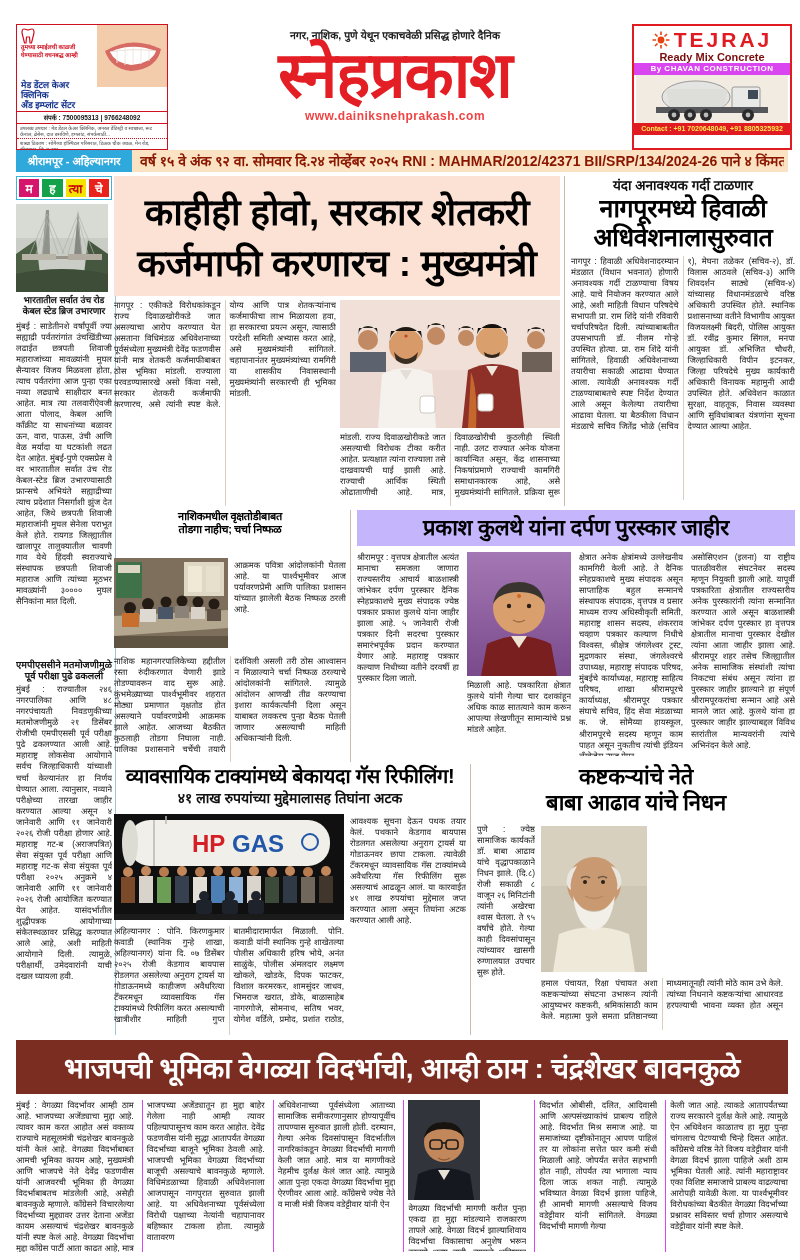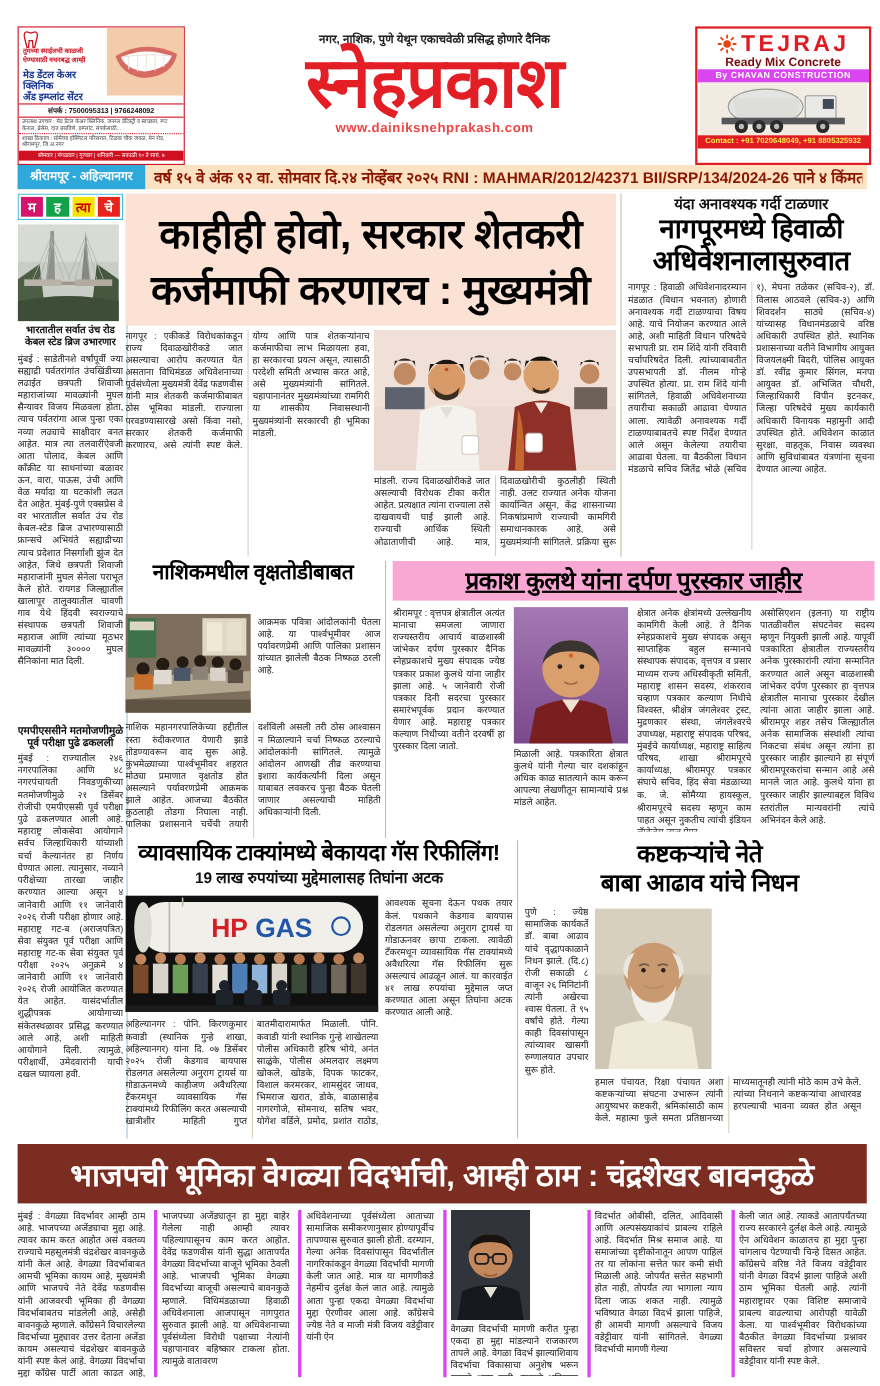--- a/index.html
+++ b/index.html
@@ -32,51 +32,51 @@
   .letters{display:flex;gap:3px;border:1px solid #36b6d8;padding:2px;margin-bottom:4px;}
   .letters span{flex:1;height:18px;font-weight:900;font-size:12px;display:flex;align-items:center;justify-content:center;}
   .cap{font-size:9px;font-weight:900;text-align:center;line-height:1.25;margin:3px 0;}
   .subhead-sm{font-size:9.5px;font-weight:900;text-align:center;line-height:1.25;margin:20px 0 2px;}
   
   .cm-hl{left:114px;top:176px;width:446px;height:120px;background:#fbe2d4;display:flex;flex-direction:column;justify-content:center;}
   .cm-hl div{font-size:37px;}
   .nag{left:564px;top:176px;width:224px;height:330px;}
   .kicker{font-size:13.5px;font-weight:900;text-align:center;}
   .nag-hl div{font-size:25px;line-height:1.15;}
-  .sec-hl2{font-size:19px;line-height:1.2;}
-  .kulthe-bar{background:#f9a8d4;font-size:22px;line-height:36px;height:36px;text-decoration:underline;}
+  .sec-hl2{font-size:11px;line-height:1.2;}
+  .kulthe-bar{background:#c4b5fd;font-size:22px;line-height:36px;height:36px;}
   .gas-hl{font-size:20px;line-height:1.2;}
   .gas-sub{font-size:14px;font-weight:700;text-align:center;}
   .adh-hl div{font-size:22px;line-height:1.2;}
   .who-box{background:#fbdfe6;padding:3px 4px;}
   .who-title{color:#c4136b;font-weight:900;font-size:10.5px;text-align:center;margin-bottom:2px;}
   
   .bot-banner{left:16px;top:1040px;width:772px;height:54px;background:#7c2d21;display:flex;align-items:center;justify-content:center;}
   .bot-banner div{color:#fff;font-size:28px;font-weight:900;letter-spacing:-.2px;}
   .bot-cols{left:16px;top:1100px;width:772px;height:152px;display:flex;gap:8px;}
-  .bot-cols .c{flex:1;overflow:hidden;border-left:3px solid #d946ef;padding-left:4px;}
+  .bot-cols .c{flex:1;overflow:hidden;border-left:1px solid #d946ef;padding-left:4px;}
   .bot-cols .c:first-child{border-left:none;padding-left:0;}
   svg{display:block;}
 </style>
 </head>
 <body>
 
 <div class="page">
 
   <div class="abs ad-dental">
     <div style="display:flex;">
       <div style="width:78px;padding:3px 2px 0 4px;">
         <span>
           <svg width="14" height="16" viewBox="0 0 14 16">
               <path d="M3 1 C1 1 .5 4 1.5 7 L3.5 15 L5 15 L5.5 9 L8.5 9 L9 15 L10.5 15 L12.5 7 C13.5 4 13 1 11 1 C9 1 8.5 2 7 2 C5.5 2 5 1 3 1Z" fill="#fff" stroke="#cf1020" stroke-width="1.2"></path>
             </svg>
         </span>
         <div style="color:#cf1020;font-weight:700;font-size:6px;line-height:1.3;">तुमच्या स्माईलची काळजी</div>
         <div style="color:#cf1020;font-weight:700;font-size:6px;line-height:1.3;">घेण्यासाठी वचनबद्ध आम्ही</div>
-        <div class="nm" style="margin-top:3px;text-align:left;">मेड डेंटल केअर क्लिनिक</div>
+        <div class="nm" style="margin-top:20px;text-align:left;">मेड डेंटल केअर क्लिनिक</div>
         <div class="nm" style="text-align:left;">अँड इम्प्लांट सेंटर</div>
       </div>
       <span>
         <svg width="70" height="62" viewBox="0 0 70 62">
           <rect width="70" height="62" fill="#f3cdab"></rect>
           <path d="M8 26 Q35 10 64 24 Q60 44 34 46 Q14 44 8 26Z" fill="#d86a64"></path>
           <path d="M13 27 Q35 17 59 26 Q55 38 34 40 Q18 38 13 27Z" fill="#ffffff"></path>
           <path d="M13 27 Q35 23 59 26" stroke="#e8e0d8" stroke-width="1" fill="none"></path>
           <path d="M20 24 V38 M28 22 V40 M36 22 V40 M44 22 V39 M52 24 V36" stroke="#eee6dd" stroke-width="1"></path>
         </svg>
@@ -218,20 +218,21 @@
     <div class="hl nag-hl">
       <div>नागपूरमध्ये हिवाळी</div>
       <div>अधिवेशनालासुरुवात</div>
     </div>
     <div class="body-text cols2" style="height:244px;margin-top:4px;">नागपूर : हिवाळी अधिवेशनादरम्यान मंडळात (विधान भवनात) होणारी अनावश्यक गर्दी टाळण्याचा विषय आहे. याचे नियोजन करण्यात आले आहे, अशी माहिती विधान परिषदेचे सभापती प्रा. राम शिंदे यांनी रविवारी चर्चापरिषदेत दिली. त्यांच्याबाबतीत उपसभापती डॉ. नीलम गोऱ्हे उपस्थित होत्या. प्रा. राम शिंदे यांनी सांगितले, हिवाळी अधिवेशनाच्या तयारीचा सकाळी आढावा घेण्यात आला. त्यावेळी अनावश्यक गर्दी टाळण्याबाबतचे स्पष्ट निर्देश देण्यात आले असून केलेल्या तयारीचा आढावा घेतला. या बैठकीला विधान मंडळाचे सचिव जितेंद्र भोळे (सचिव १), मेघना तळेकर (सचिव-२), डॉ. विलास आठवले (सचिव-३) आणि शिवदर्शन साठ्ये (सचिव-४) यांच्यासह विधानमंडळाचे वरिष्ठ अधिकारी उपस्थित होते. स्थानिक प्रशासनाच्या वतीने विभागीय आयुक्त विजयलक्ष्मी बिदरी, पोलिस आयुक्त डॉ. रवींद्र कुमार सिंगल, मनपा आयुक्त डॉ. अभिजित चौधरी, जिल्हाधिकारी विपीन इटनकर, जिल्हा परिषदेचे मुख्य कार्यकारी अधिकारी विनायक महामुनी आदी उपस्थित होते. अधिवेशन काळात सुरक्षा, वाहतूक, निवास व्यवस्था आणि सुविधांबाबत यंत्रणांना सूचना देण्यात आल्या आहेत.</div>
   </div>
 
   <div class="abs" style="left:114px;top:510px;width:232px;height:252px;">
     <div class="hl sec-hl2">
       <div>नाशिकमधील वृक्षतोडीबाबत</div>
+      <div>तोडगा नाहीच; चर्चा निष्फळ</div>
     </div>
     <div style="position:absolute;left:0;top:48px;">
       <svg width="114" height="90" viewBox="0 0 114 90">
         <rect width="114" height="90" fill="#7e6f5c"></rect>
         <rect x="70" y="4" width="40" height="34" fill="#ded8c4"></rect>
         <rect x="74" y="8" width="14" height="26" fill="#efe9d6"></rect>
           <rect x="92" y="8" width="14" height="26" fill="#e7e0cc"></rect>
         <rect x="2" y="4" width="26" height="36" fill="#3f7248"></rect>
         <rect x="4" y="7" width="22" height="8" fill="#dcd6c4"></rect>
         <path d="M0 58 L114 52 L114 70 L0 78Z" fill="#b3a88f"></path>
@@ -285,21 +286,21 @@
         </span>
         <div class="body-text" style="height:72px;margin-top:4px;">मिळाली आहे. पत्रकारिता क्षेत्रात कुलथे यांनी गेल्या चार दशकांहून अधिक काळ सातत्याने काम करून आपल्या लेखणीतून सामान्यांचे प्रश्न मांडले आहेत.</div>
       </div>
       <div class="body-text" style="width:104px;height:204px;">क्षेत्रात अनेक क्षेत्रांमध्ये उल्लेखनीय कामगिरी केली आहे. ते दैनिक स्नेहप्रकाशचे मुख्य संपादक असून साप्ताहिक बहुल सन्मानचे संस्थापक संपादक, वृत्तपत्र व प्रसार माध्यम राज्य अधिस्वीकृती समिती, महाराष्ट्र शासन सदस्य, शंकरराव चव्हाण पत्रकार कल्याण निधीचे विश्वस्त, श्रीक्षेत्र जंगलेश्वर ट्रस्ट, मुद्रणकार संस्था, जंगलेश्वरचे उपाध्यक्ष, महाराष्ट्र संपादक परिषद, मुंबईचे कार्याध्यक्ष, महाराष्ट्र साहित्य परिषद, शाखा श्रीरामपूरचे कार्याध्यक्ष, श्रीरामपूर पत्रकार संघाचे सचिव, हिंद सेवा मंडळाच्या क. जे. सोमैय्या हायस्कूल, श्रीरामपूरचे सदस्य म्हणून काम पाहत असून नुकतीच त्यांची इंडियन लँग्वेजेस न्यूज पेपर</div>
       <div class="body-text" style="flex:1;height:204px;">असोसिएशन (इलना) या राष्ट्रीय पातळीवरील संघटनेवर सदस्य म्हणून नियुक्ती झाली आहे. यापूर्वी पत्रकारिता क्षेत्रातील राज्यस्तरीय अनेक पुरस्कारांनी त्यांना सन्मानित करण्यात आले असून बाळशास्त्री जांभेकर दर्पण पुरस्कार हा वृत्तपत्र क्षेत्रातील मानाचा पुरस्कार देखील त्यांना आता जाहीर झाला आहे. श्रीरामपूर शहर तसेच जिल्ह्यातील अनेक सामाजिक संस्थांशी त्यांचा निकटचा संबंध असून त्यांना हा पुरस्कार जाहीर झाल्याने हा संपूर्ण श्रीरामपूरकरांचा सन्मान आहे असे मानले जात आहे. कुलथे यांना हा पुरस्कार जाहीर झाल्याबद्दल विविध स्तरांतील मान्यवरांनी त्यांचे अभिनंदन केले आहे.</div>
     </div>
   </div>
 
   <div class="abs" style="left:114px;top:764px;width:352px;height:271px;">
     <div class="hl gas-hl">व्यावसायिक टाक्यांमध्ये बेकायदा गॅस रिफीलिंग!</div>
-    <div class="gas-sub">19 लाख रुपयांच्या मुद्देमालासह तिघांना अटक</div>
+    <div class="gas-sub">४१ लाख रुपयांच्या मुद्देमालासह तिघांना अटक</div>
     <div style="position:absolute;left:0;top:50px;">
       <svg width="230" height="106" viewBox="0 0 230 106">
         <rect width="230" height="106" fill="#101010"></rect>
         <rect x="14" y="6" width="202" height="46" rx="22" fill="#f0efe9"></rect>
         <ellipse cx="16" cy="29" rx="8" ry="23" fill="#dddcd4"></ellipse>
         <path d="M40 6 V52 M52 2 V10" stroke="#b9b8b0" stroke-width="1.5"></path>
         <text x="78" y="38" font-family="Liberation Sans, sans-serif" font-weight="bold" font-size="24" fill="#d51f26">HP</text>
         <text x="118" y="38" font-family="Liberation Sans, sans-serif" font-weight="bold" font-size="24" fill="#2156a8">GAS</text>
         <circle cx="196" cy="28" r="8" fill="none" stroke="#2156a8" stroke-width="2"></circle>
         <g>

